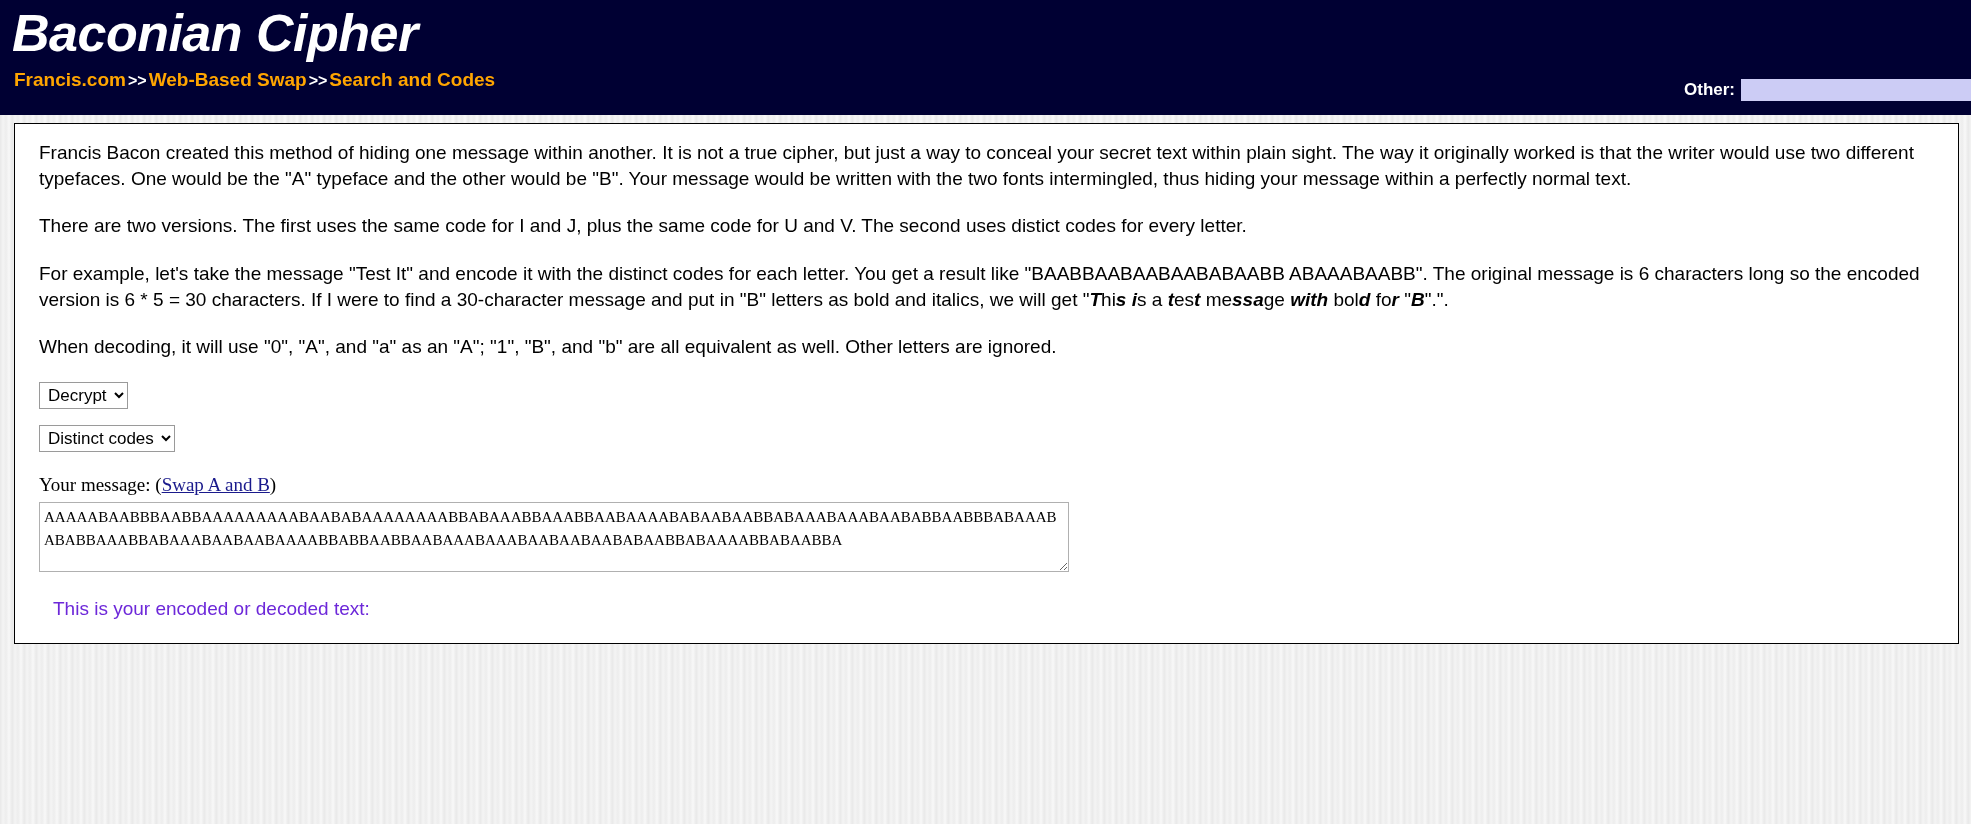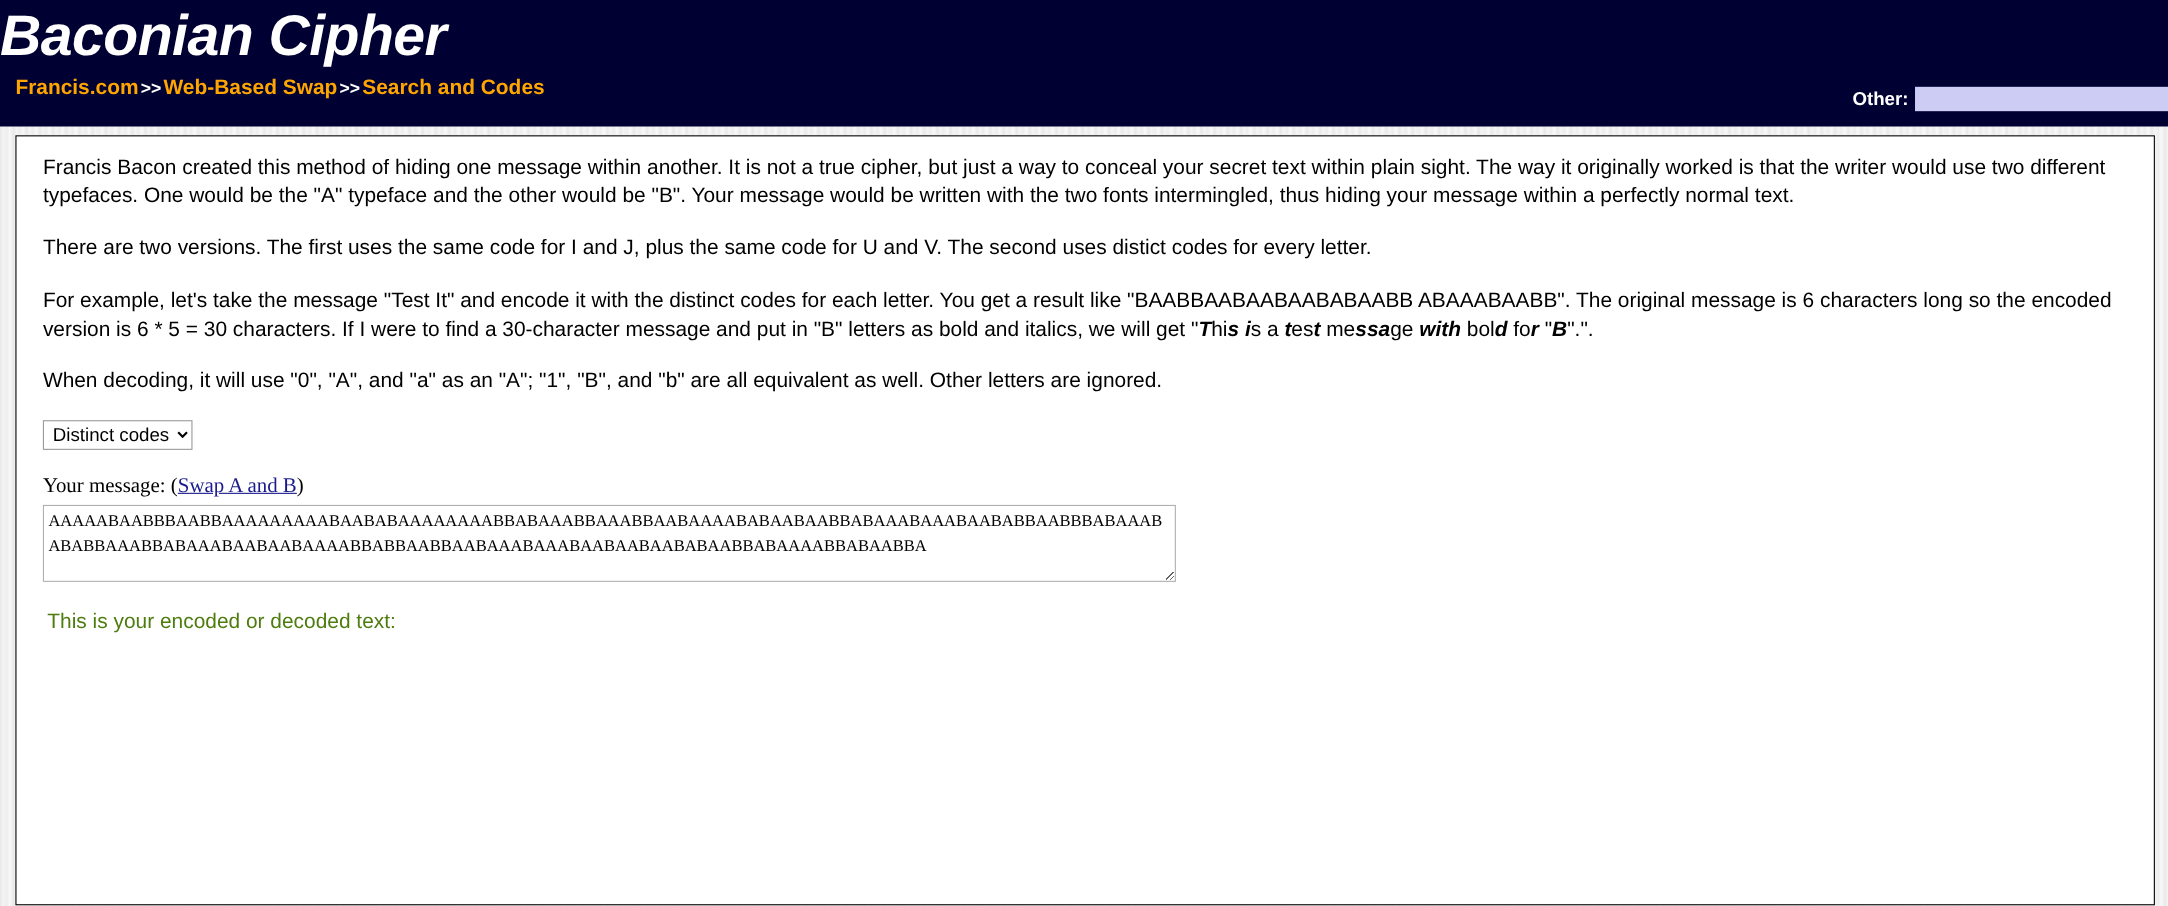--- a/index.html
+++ b/index.html
@@ -21,21 +21,21 @@
     height: 115px;
     position: relative;
     box-sizing: border-box;
   }
   #site-title {
     color: #ffffff;
     font-style: italic;
     font-weight: bold;
     font-size: 52px;
     letter-spacing: -0.5px;
-    padding: 6px 0 0 0;
+    padding: 6px 0 0 12px;
     margin: 0;
     line-height: 1.05;
     font-family: "Liberation Sans", sans-serif;
   }
   #breadcrumb {
     padding: 8px 0 0 14px;
     font-size: 19px;
     font-weight: bold;
     color: #ffffff;
     font-family: "Liberation Sans", sans-serif;
@@ -85,21 +85,21 @@
     box-sizing: border-box;
   }
 
   
   #content-box {
     background: #ffffff;
     border: 1px solid #000000;
     margin: 0 12px 0 14px;
     padding: 14px 22px 10px 24px;
     box-sizing: border-box;
-    height: 700px;
+    height: 521px;
   }
 
   p.para {
     font-size: 19px;
     color: #000000;
     line-height: 1.35;
     margin: 8px 0 22px 0;
     font-family: "Liberation Sans", sans-serif;
   }
   p.para:first-child { margin-top: 2px; }
@@ -144,22 +144,22 @@
     overflow: hidden;
     white-space: pre-wrap;
     word-break: break-all;
     outline: none;
     display: block;
   }
 
   
   #result-caption {
     font-size: 19px;
-    margin: 26px 0 22px 4px;
-    color: #4d7c0f;
+    margin: 26px 0 22px 14px;
+    color: #6d28d9;
     font-family: "Liberation Sans", sans-serif;
   }
   #result-wrap {
     text-align: center;
   }
   #result-box {
     display: inline-block;
     border: 2px solid #000000;
     background: #f2f2fb;
     font-family: "Liberation Serif", serif;
@@ -187,20 +187,23 @@
   <div id="content-box">
 
     <p class="para">Francis Bacon created this method of hiding one message within another. It is not a true cipher, but just a way to conceal your secret text within plain sight. The way it originally worked is that the writer would use two different typefaces. One would be the "A" typeface and the other would be "B". Your message would be written with the two fonts intermingled, thus hiding your message within a perfectly normal text.</p>
 
     <p class="para">There are two versions. The first uses the same code for I and J, plus the same code for U and V. The second uses distict codes for every letter.</p>
 
     <p class="para"><span>For example, let's take the message "Test It" and encode it with the distinct codes for each letter. You get a result like "BAABBAABAABAABABAABB ABAAABAABB". The original message is 6 characters long so the encoded version is 6 * 5 = 30 characters. If I were to find a 30-character message and put in "B" letters as bold and italics, we will get "</span><span class="bi">T</span><span>hi</span><span class="bi">s</span><span> </span><span class="bi">i</span><span>s a </span><span class="bi">t</span><span>es</span><span class="bi">t</span><span> me</span><span class="bi">ssa</span><span>ge </span><span class="bi">with</span><span> bol</span><span class="bi">d</span><span> fo</span><span class="bi">r</span><span> "</span><span class="bi">B</span><span>".".</span></p>
 
     <p class="para">When decoding, it will use "0", "A", and "a" as an "A"; "1", "B", and "b" are all equivalent as well. Other letters are ignored.</p>
 
+    <div class="select-row">
+      <select class="std-select" id="mode-select"><option>Encrypt</option><option selected="">Decrypt</option></select>
+    </div>
 
     <div class="select-row">
       <select class="std-select" id="codes-select"><option>Distinct codes</option><option>I=J, U=V</option></select>
     </div>
 
     <div id="message-label-row"><span>Your message: (</span><a href="#" id="swap-link">Swap A and B</a><span>)</span></div>
 
     <textarea id="message-textarea" style="">AAAAABAABBBAABBAAAAAAAAABAABABAAAAAAAABBABAAABBAAABBAABAAAABABAABAABBABAAABAAABAABABBAABBBABAAABABABBAAABBABAAABAABAABAAAABBABBAABBAABAAABAAABAABAABAABABAABBABAAAABBABAABBA</textarea>
 
     <div id="result-caption">This is your encoded or decoded text:</div>

